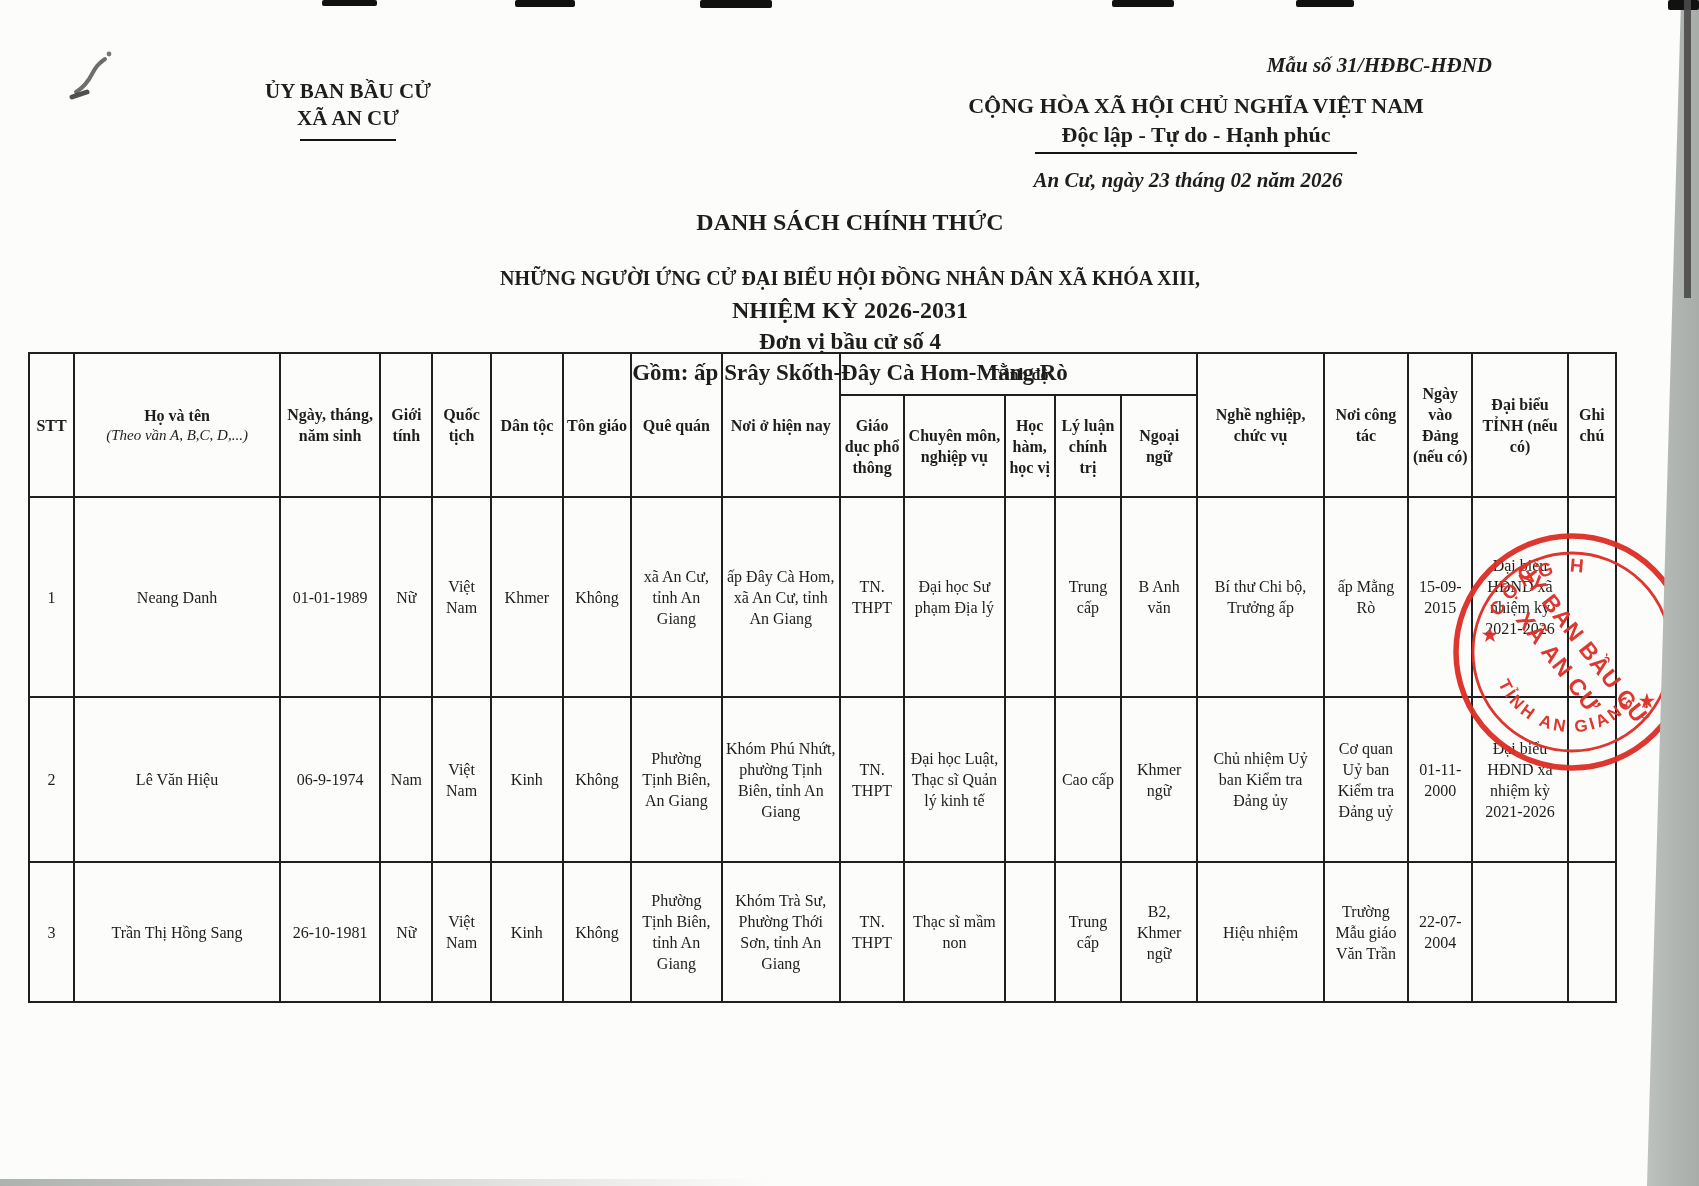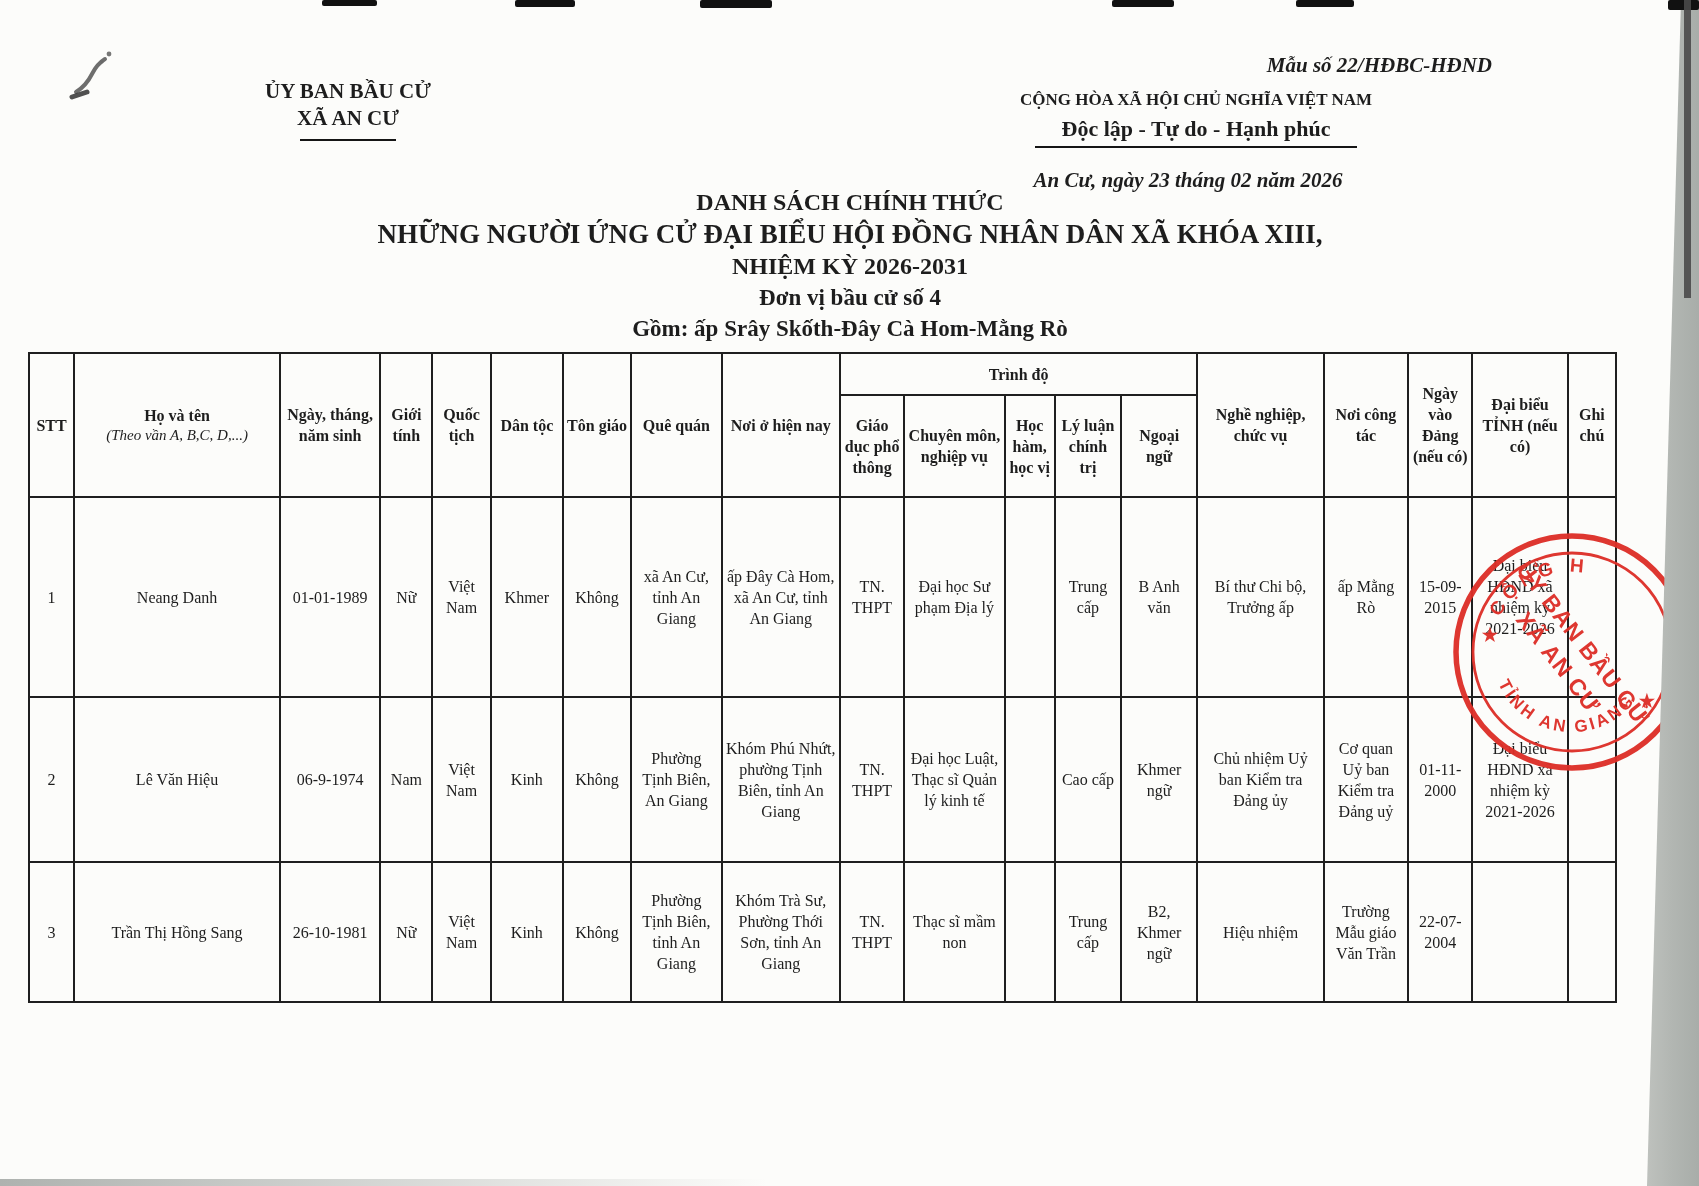--- a/index.html
+++ b/index.html
@@ -25,29 +25,29 @@
     background:linear-gradient(to right,#aeb2af,rgba(174,178,175,0));
     z-index:8;
   }
   .smudge{position:absolute;left:62px;top:40px;z-index:2;}
   
   .org-block{position:absolute;left:228px;top:78px;width:240px;text-align:center;
     font-weight:bold;font-size:21px;line-height:27px;}
   .org-underline{width:96px;height:0;border-bottom:2.5px solid #151515;margin:7px auto 0;}
   .right-block{position:absolute;left:900px;top:52px;width:592px;text-align:center;}
   .form-number{font-style:italic;font-weight:bold;font-size:21px;text-align:right;line-height:26px;}
-  .national-line{font-weight:bold;font-size:17px;line-height:30px;margin-top:7px;}
+  .national-line{font-weight:bold;font-size:22px;line-height:30px;margin-top:13px;}
   .motto-line{font-weight:bold;font-size:22px;line-height:28px;}
   .motto-underline{width:322px;height:0;border-bottom:2.5px solid #151515;margin:3px auto 0;}
   .dateline{position:absolute;left:1008px;top:168px;width:360px;text-align:center;
     font-style:italic;font-weight:bold;font-size:21px;}
-  .title-block{position:absolute;left:280px;top:186px;width:1140px;text-align:center;
+  .title-block{position:absolute;left:280px;top:206px;width:1140px;text-align:center;
     font-weight:bold;}
   .title-l1{font-size:24px;line-height:32px;}
-  .title-l2{font-size:27px;line-height:32px;}
+  .title-l2{font-size:20px;line-height:32px;margin-top:24px;}
   .title-l3{font-size:24px;line-height:32px;}
   .title-l4{font-size:23px;line-height:31px;}
   .title-l5{font-size:23px;line-height:31px;}
   
   table.roster{
     position:absolute;left:28px;top:352px;
     border-collapse:collapse;table-layout:fixed;
     width:1589px;
     background:transparent;
     z-index:1;
@@ -86,21 +86,21 @@
     <circle cx="40" cy="22" r="1.6" fill="#666" opacity="0.7"></circle>
   </svg>
 
   <div class="org-block">
     <div>ỦY BAN BẦU CỬ</div>
     <div>XÃ AN CƯ</div>
     <div class="org-underline"></div>
   </div>
 
   <div class="right-block">
-    <div class="form-number">Mẫu số 22/HĐBC-HĐND</div>
+    <div class="form-number">Mẫu số 31/HĐBC-HĐND</div>
     <div class="national-line">CỘNG HÒA XÃ HỘI CHỦ NGHĨA VIỆT NAM</div>
     <div class="motto-line">Độc lập - Tự do - Hạnh phúc</div>
     <div class="motto-underline"></div>
   </div>
   <div class="dateline">An Cư, ngày 23 tháng 02 năm 2026</div>
 
   <div class="title-block">
     <div class="title-l1">DANH SÁCH CHÍNH THỨC</div>
     <div class="title-l2">NHỮNG NGƯỜI ỨNG CỬ ĐẠI BIỂU HỘI ĐỒNG NHÂN DÂN XÃ KHÓA XIII,</div>
     <div class="title-l3">NHIỆM KỲ 2026-2031</div>

